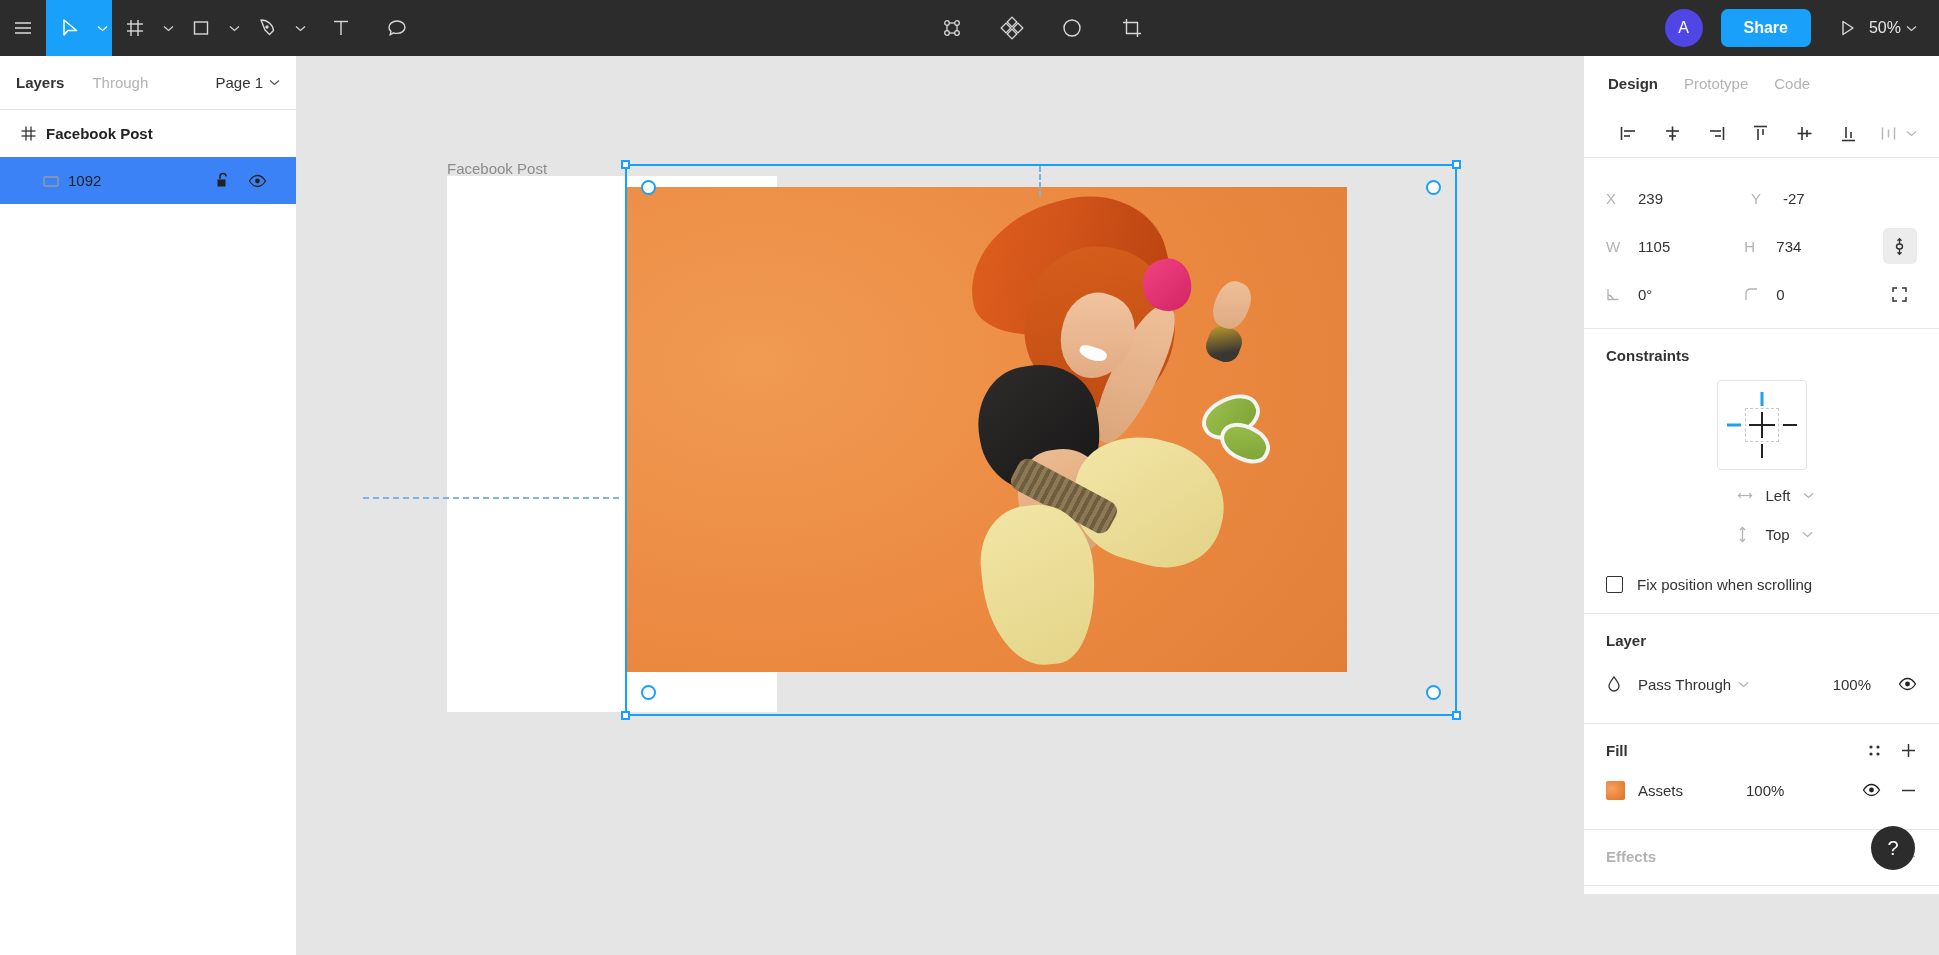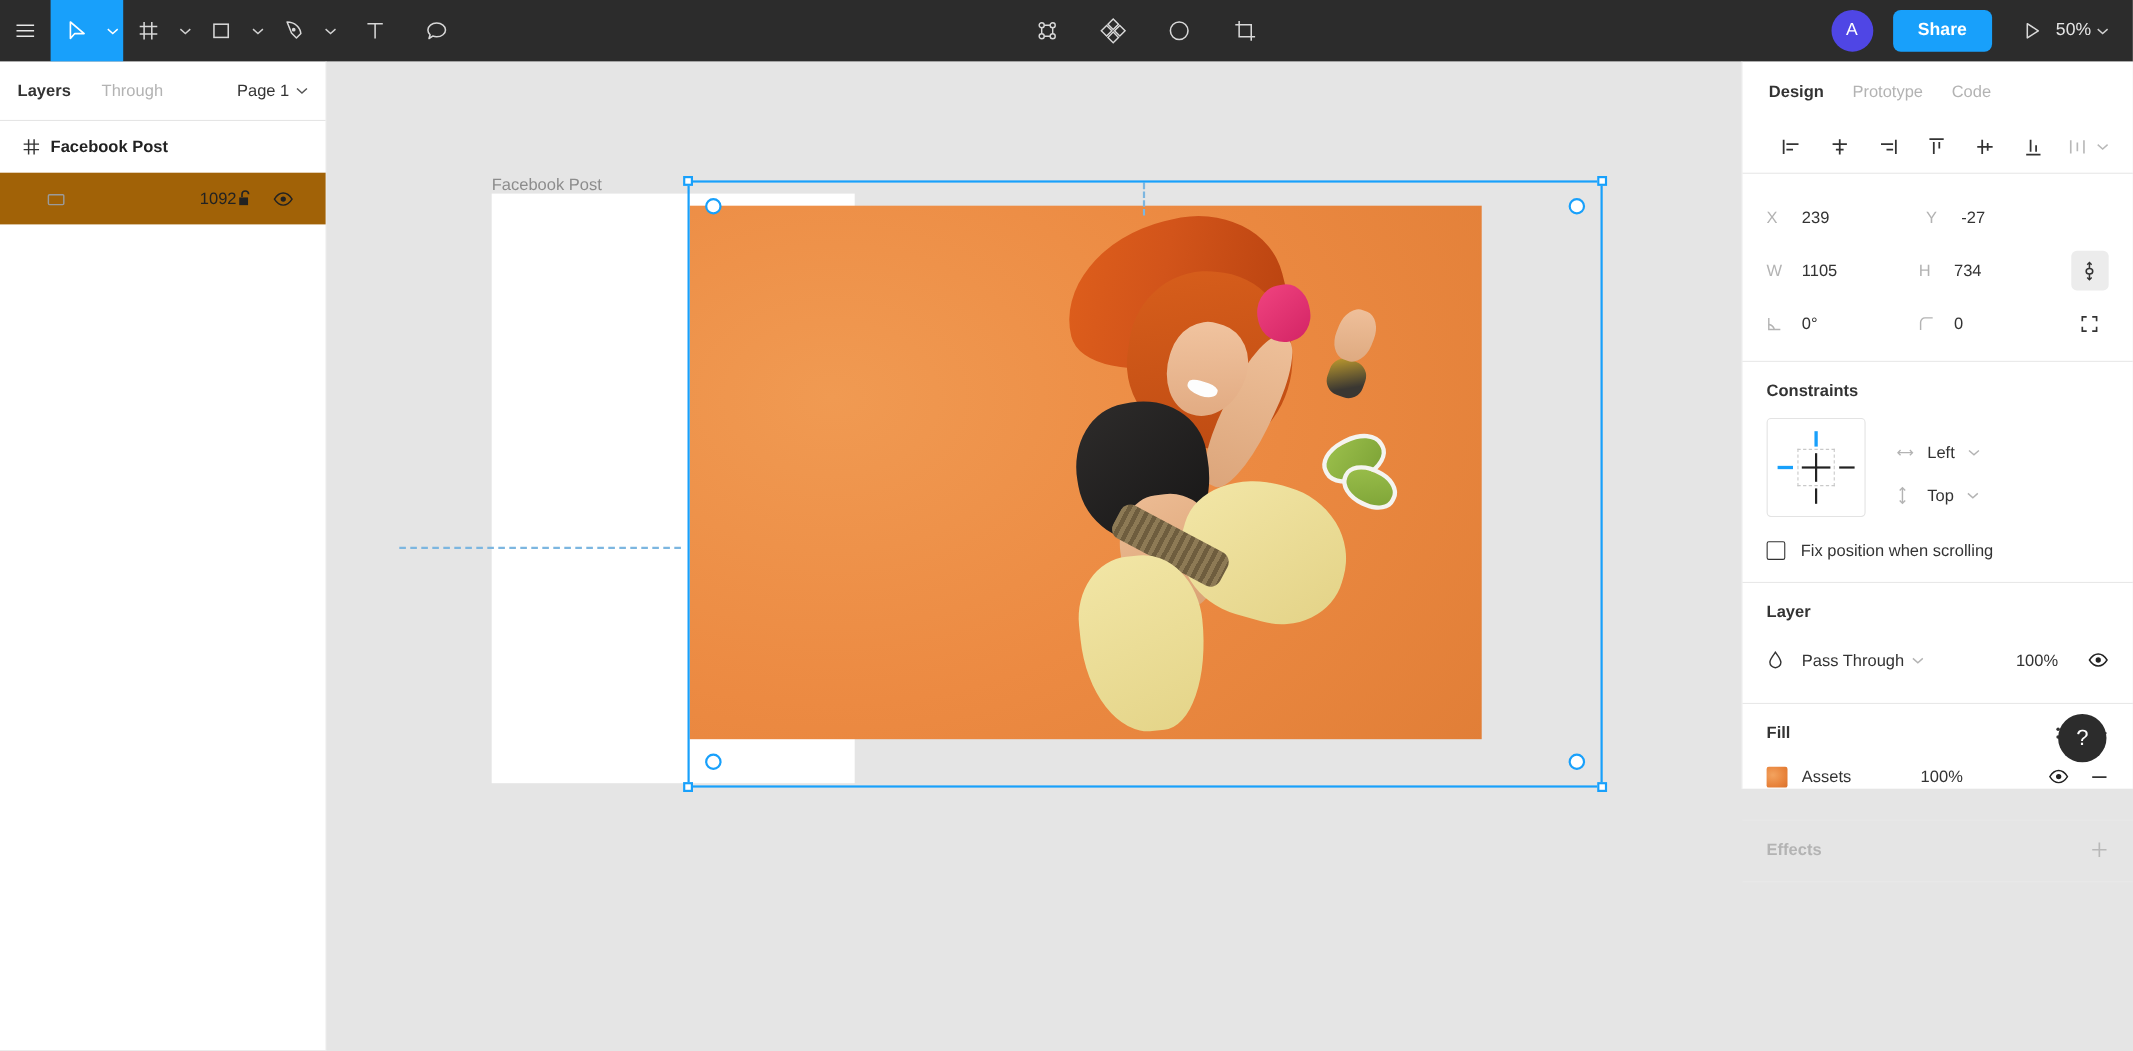--- a/index.html
+++ b/index.html
@@ -66,21 +66,21 @@
   .lp-tab.inactive { color: #b3b3b3; font-weight: 500; }
   .lp-page {
     position: absolute; right: 16px; display: flex; align-items: center; gap: 6px;
     font-size: 15px; color: #333; cursor: pointer; padding-left: 24px;
   }
   .layer-row {
     height: 47px; display: flex; align-items: center; padding: 0 16px;
     font-size: 15px; color: #222; cursor: pointer;
   }
   .layer-row.frame { padding-left: 20px; }
-  .layer-row.selected { background: #a16207; padding-left: 42px; text-align: right; }
+  .layer-row.selected { background: #3b82f6; padding-left: 42px; }
   .layer-icon { width: 26px; display: flex; align-items: center; color: #333; flex: 0 0 auto; }
   .layer-icon.dim { color: #9b9b9b; }
   .layer-name { flex: 1 1 auto; }
   .layer-name.bold { font-weight: 700; }
   .layer-actions { display: flex; align-items: center; gap: 17px; margin-right: 13px; color: #222; }
 
   
   .canvas {
     position: absolute; top: 56px; left: 297px;
     width: 1286px; height: 899px; background: #e5e5e5; overflow: hidden;
@@ -222,21 +222,21 @@
     position: absolute; left: 66px; top: 441px; width: 256px; height: 0;
     border-top: 2px dashed #7cb6e0;
   }
   .guide-v {
     position: absolute; left: 742px; top: 110px; width: 0; height: 30px;
     border-left: 2px dashed #7cb6e0;
   }
 
   
   .right-panel {
-    position: absolute; top: 56px; right: 0; width: 356px; height: 661px;
+    position: absolute; top: 56px; right: 0; width: 356px; height: 838px;
     background: #ffffff; border-left: 1px solid #e5e5e5;
   }
   .rp-tabs {
     height: 54px; display: flex; align-items: center; padding: 0 24px;
   }
   .rp-tab { font-size: 15px; font-weight: 600; color: #333; margin-right: 26px; cursor: pointer; }
   .rp-tab.inactive { color: #b3b3b3; font-weight: 500; }
   .align-row {
     height: 48px; display: flex; align-items: center; padding: 0 22px;
     gap: 0px; border-bottom: 1px solid #e8e8e8;
@@ -261,21 +261,21 @@
   .prop-action.on { background: #ececec; }
 
   .section { padding: 18px 22px 20px 22px; border-bottom: 1px solid #e8e8e8; position: relative; }
   .sec-title { font-size: 15px; font-weight: 700; color: #333; margin-bottom: 16px; }
   .sec-title.dim { color: #b3b3b3; font-weight: 600; margin-bottom: 0; }
   .sec-head { display: flex; align-items: center; }
   .sec-head .sec-title { margin-bottom: 0; }
   .sec-tools { margin-left: auto; display: flex; align-items: center; gap: 18px; color: #333; }
   .sec-tools.dim { color: #b8b8b8; }
 
-  .constraints-row { display: flex; align-items: flex-end; }
+  .constraints-row { display: flex; align-items: center; flex-direction: column; }
   .constraint-widget {
     width: 90px; height: 90px; border: 1px solid #e3e3e3; border-radius: 4px;
     position: relative; background: #fff;
   }
   .cw-center {
     position: absolute; left: 50%; top: 50%; transform: translate(-50%, -50%);
     width: 34px; height: 34px; border: 1px dashed #c9c9c9;
   }
   .cw-plus-h { position: absolute; left: 50%; top: 50%; transform: translate(-50%,-50%); width: 26px; height: 2px; background: #222; }
   .cw-plus-v { position: absolute; left: 50%; top: 50%; transform: translate(-50%,-50%); width: 2px; height: 26px; background: #222; }

